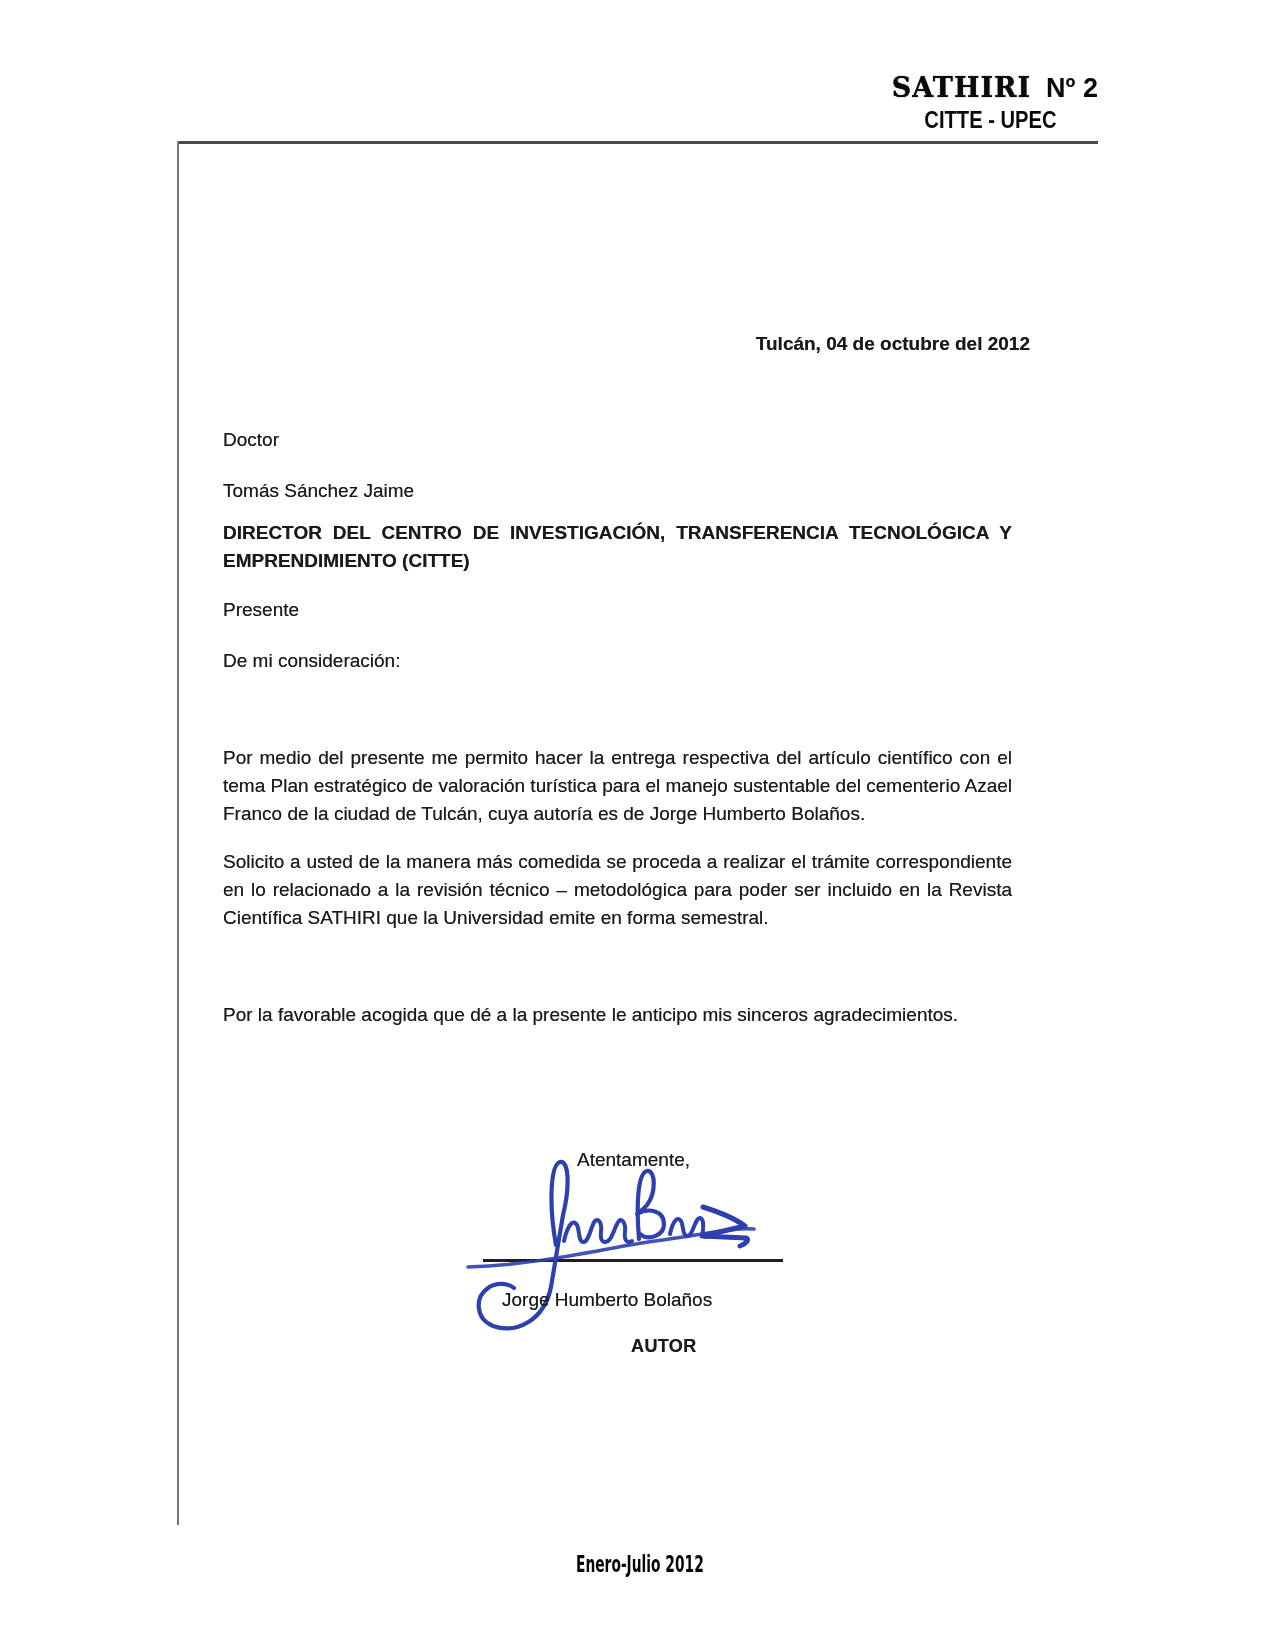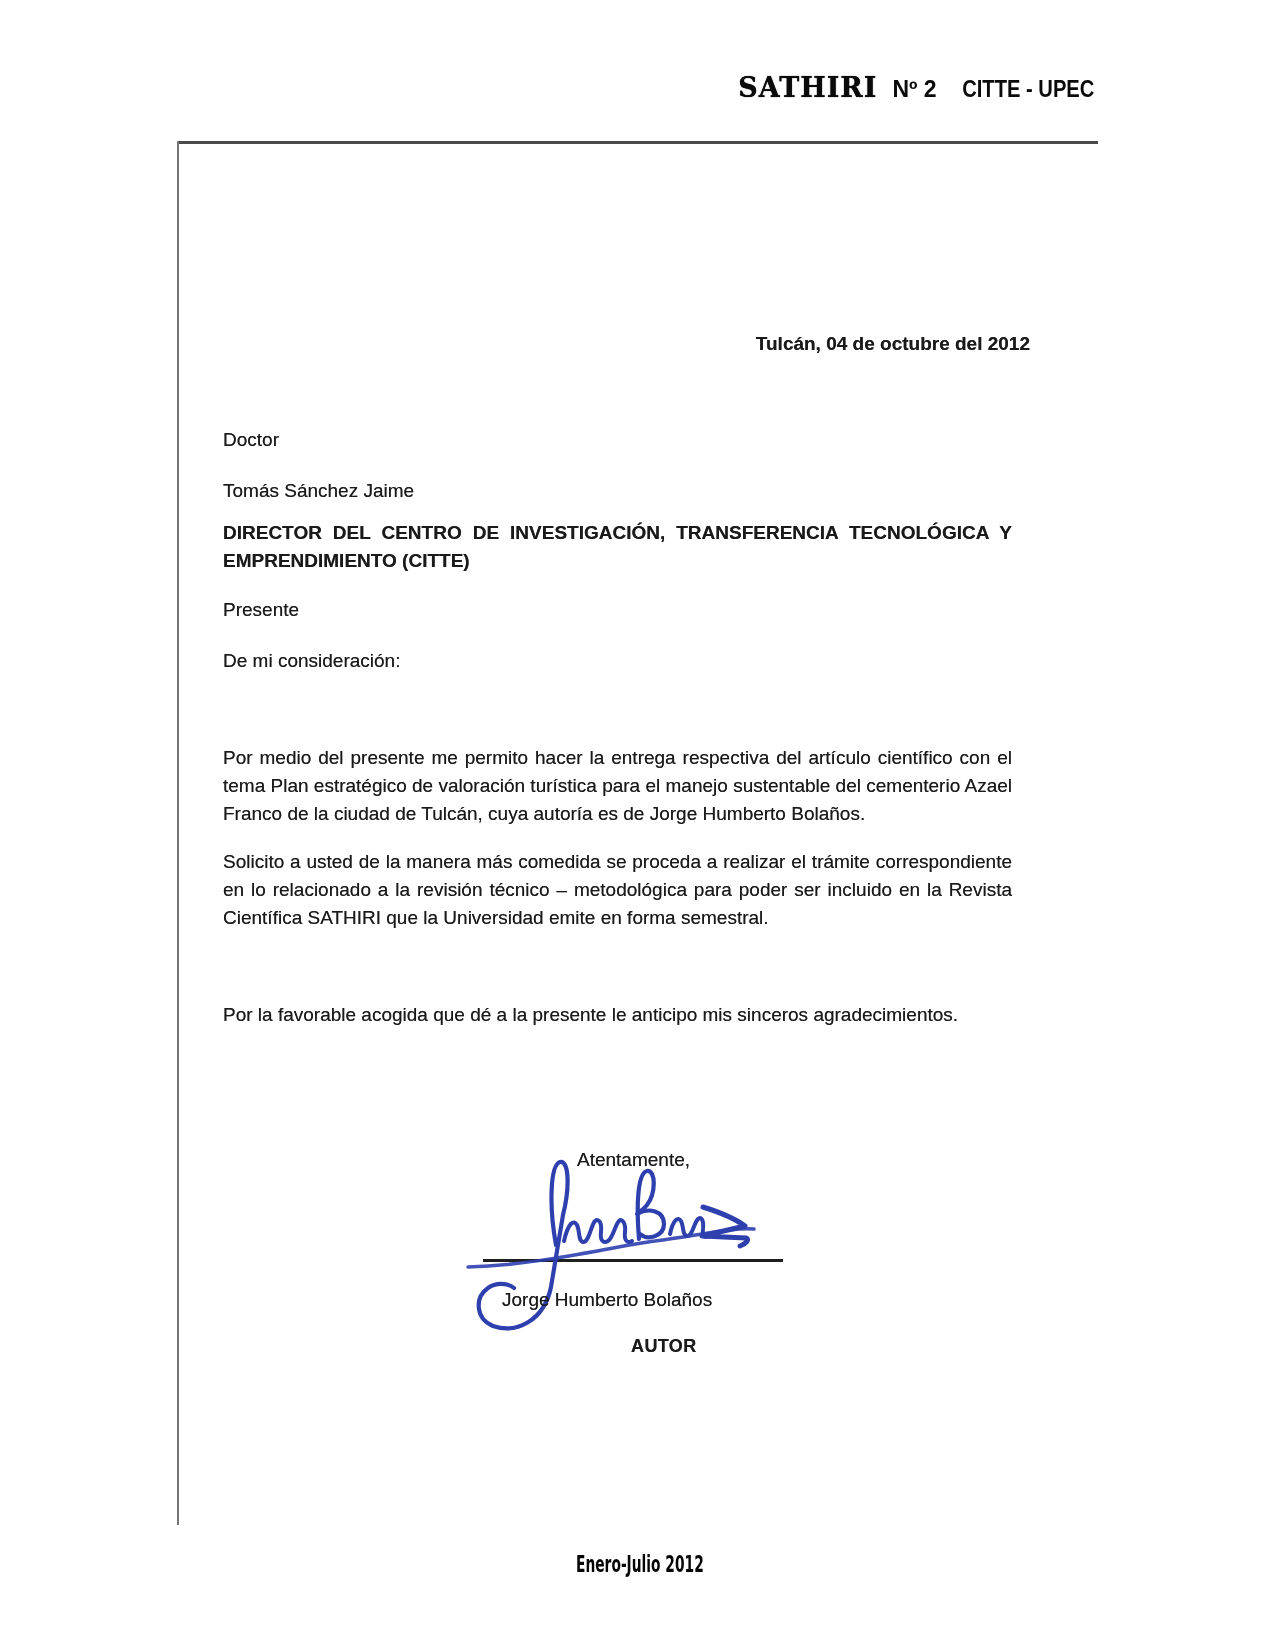--- a/index.html
+++ b/index.html
@@ -1,24 +1,24 @@
 <!DOCTYPE html>
 <html><head>
 <meta charset="utf-8">
 <style>
   html,body{margin:0;padding:0;background:#ffffff;}
   .screen{position:relative;width:1275px;height:1650px;background:#ffffff;overflow:hidden;
           font-family:"Liberation Sans","DejaVu Sans",sans-serif;color:#1a1a1a;}
 
   
-  .journal-header{position:absolute;right:177px;top:72px;display:flex;align-items:flex-end;}
+  .journal-header{position:absolute;right:177px;top:72px;display:flex;flex-direction:column;}
   .journal-title-row{display:flex;align-items:baseline;gap:15px;}
   .journal-name{font-family:"DejaVu Serif","Liberation Serif",serif;font-weight:700;font-size:27px;
                 letter-spacing:1px;color:#0a0a0a;text-shadow:0 0 1px #000;}
-  .journal-issue{font-family:"Liberation Sans",sans-serif;font-weight:700;font-size:23px;color:#0a0a0a;}
+  .journal-issue{font-family:"Liberation Sans",sans-serif;font-weight:700;font-size:27px;color:#0a0a0a;}
   .journal-org{font-family:"Liberation Sans",sans-serif;font-weight:700;font-size:24px;color:#0a0a0a;
                transform:scaleX(0.84);transform-origin:right top;margin-top:2px;margin-right:4px;}
 
   
   .header-rule{position:absolute;left:178px;top:141px;width:920px;height:3px;background:#4a4a4a;}
   .scan-left-border{position:absolute;left:177px;top:141px;width:2px;height:1384px;background:#757575;}
 
   
   .bodyline{position:absolute;left:223px;width:789px;font-size:19px;line-height:24px;color:#1a1a1a;
             text-shadow:0 0 0.6px rgba(25,25,25,0.70);}

